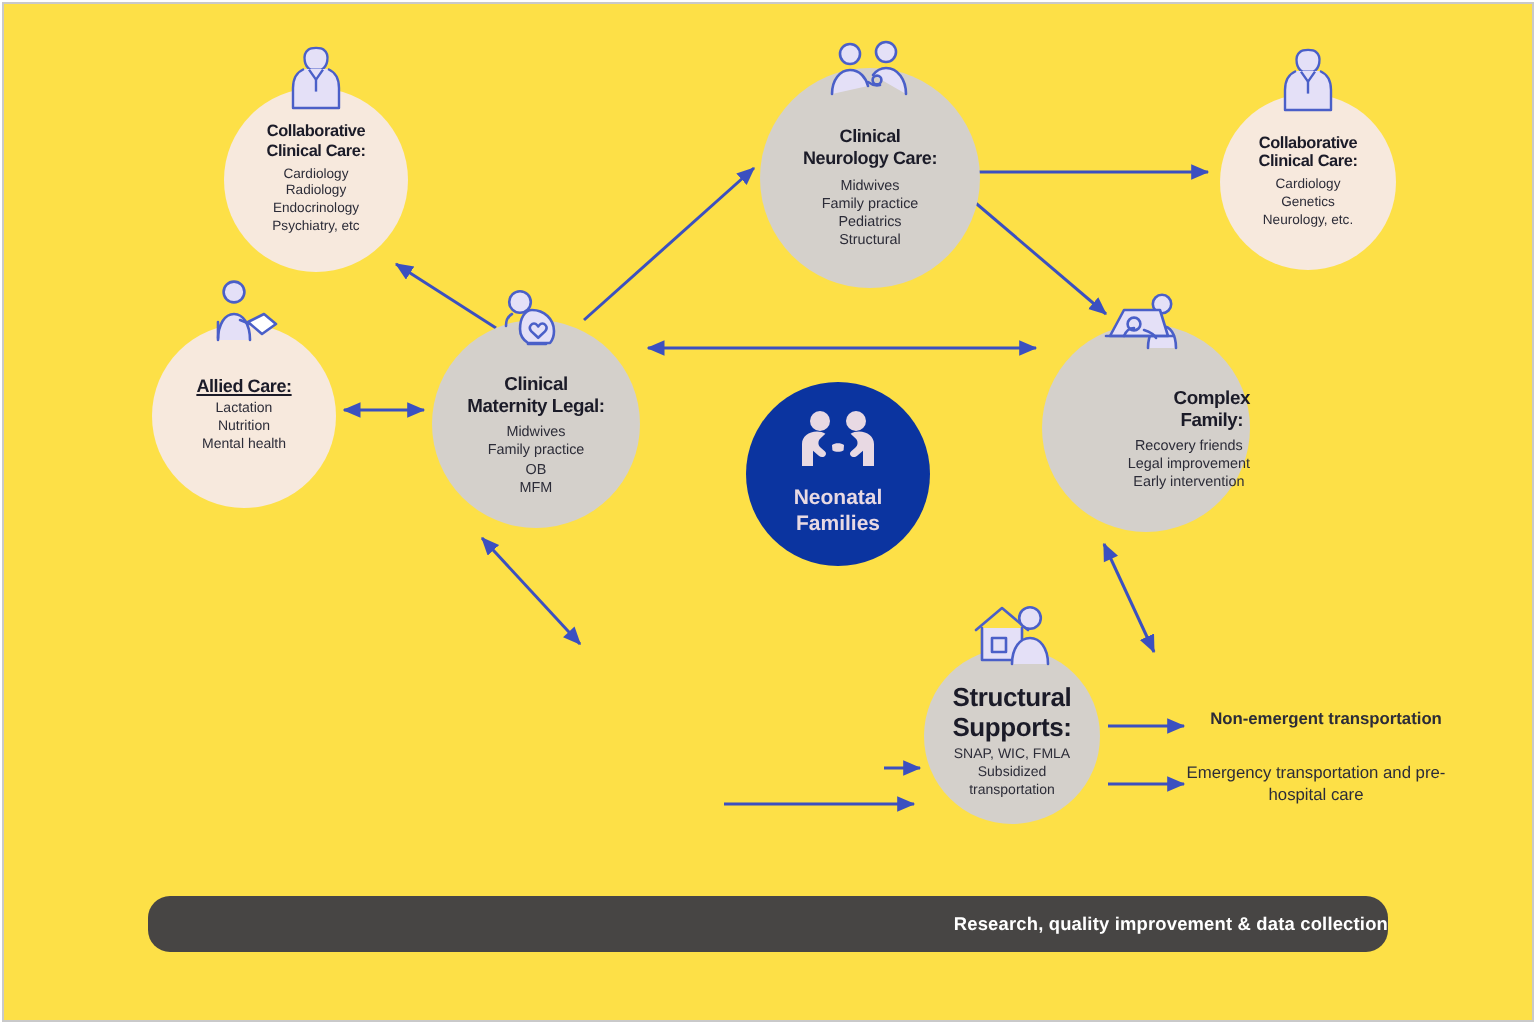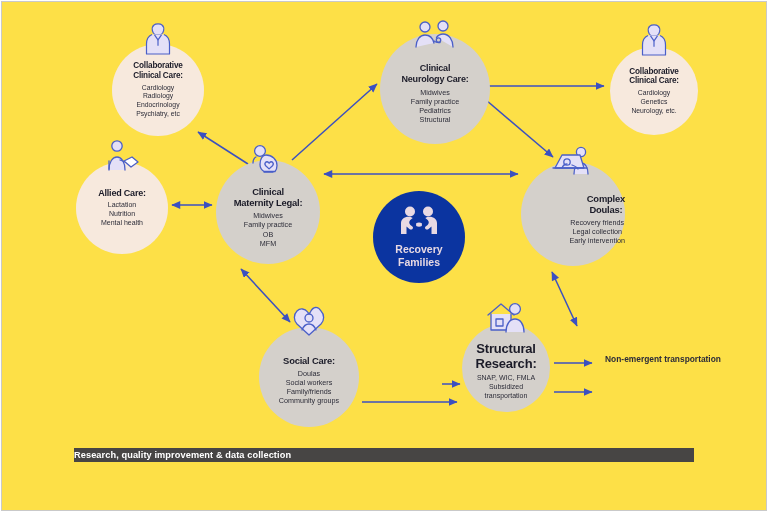--- a/index.html
+++ b/index.html
@@ -63,21 +63,21 @@
   #n-neonatal .title{font-size:9px;}
   #n-neonatal .lines{font-size:7.2px;}
   #n-neonatal .icon{top:-14px;}
 
   #n-collab-right{left:608px;top:45px;width:88px;height:88px;}
   #n-collab-right .title{font-size:8.2px;}
   #n-collab-right .lines{font-size:6.8px;}
   #n-collab-right .icon{top:-24px;}
 
   #n-allied{left:74px;top:160px;width:92px;height:92px;}
-  #n-allied .title{font-size:9px;}
+  #n-allied .title{font-size:9px;text-decoration:underline;}
   #n-allied .lines{font-size:7px;}
   #n-allied .icon{top:-22px;}
 
   #n-maternity{left:214px;top:158px;width:104px;height:104px;}
   #n-maternity .title{font-size:9.4px;}
   #n-maternity .lines{font-size:7.2px;}
   #n-maternity .icon{top:-16px;}
 
   #n-complex{left:519px;top:160px;width:104px;height:104px;align-items:flex-end;}
   #n-complex .title{font-size:9.4px;}
@@ -114,24 +114,24 @@
     font-size:8.4px;
     line-height:1.35;
     text-align:center;
     z-index:3;
   }
   #lbl-nonemergent{left:596px;top:352px;width:130px;font-weight:bold;}
   #lbl-emergency{left:580px;top:379px;width:152px;}
 
   #footer-bar{
     position:absolute;
-    left:72px;top:446px;width:620px;height:14px;
+    left:72px;top:446px;width:620px;height:28px;
     background:#474544;
-    border-radius:0;
-    display:flex;align-items:center;justify-content:flex-start;
+    border-radius:11px;
+    display:flex;align-items:center;justify-content:flex-end;
     z-index:6;
   }
   #footer-bar span{
     color:#ffffff;font-size:9.2px;font-weight:bold;letter-spacing:0.1px;
   }
 </style>
 </head>
 <body>
 
 <div id="canvas">
@@ -298,65 +298,45 @@
           <path d="M5 22L12 9h18l4 13z" fill="#e4e0f7"></path>
           <circle cx="17" cy="16" r="3.2"></circle>
           <path d="M12 22c1-2.5 3-4 5-4"></path>
           <path d="M3 22h34"></path>
           <path d="M22 19c3 1 5 2 6 4"></path>
         </g>
       </svg>
     </span>
     <div class="title" style="margin-top:10px;">
       <div>Complex</div>
-      <div>Doulas:</div>
+      <div>Family:</div>
     </div>
     <div class="lines" style="margin-top:3px;">
       <div>Recovery friends</div>
-      <div>Legal collection</div>
+      <div>Legal improvement</div>
       <div>Early intervention</div>
     </div>
   </div>
 
-  <div class="node grey" id="n-social">
-    <span class="icon">
-      <svg width="34" height="32" viewBox="0 0 34 32">
-        <g fill="none" stroke="#4a5fc8" stroke-width="1.3" stroke-linejoin="round" stroke-linecap="round">
-          <path d="M17 30L5 19C1.5 15.5 1.5 9.5 5 6c3.2-3.2 8-2.4 10.5.8l1.5 2 1.5-2C21 1.6 25.8.8 29 6c3.5 3.5 3.5 9.5 0 13z" fill="#e4e0f7"></path>
-          <circle cx="17" cy="13" r="4"></circle>
-          <path d="M10 25c1.5-4 4-6 7-6s5.5 2 7 6"></path>
-        </g>
-      </svg>
-    </span>
-    <div class="title" style="margin-top:6px;">
-      <div>Social Care:</div>
-    </div>
-    <div class="lines" style="margin-top:3px;">
-      <div>Doulas</div>
-      <div>Social workers</div>
-      <div>Family/friends</div>
-      <div>Community groups</div>
-    </div>
-  </div>
 
   <div class="node grey" id="n-structural">
     <span class="icon">
       <svg width="44" height="34" viewBox="0 0 44 34">
         <g fill="none" stroke="#4a5fc8" stroke-width="1.3" stroke-linejoin="round" stroke-linecap="round">
           <path d="M4 15L17 4l13 11"></path>
           <path d="M7 14v16h20V14" fill="#e4e0f7"></path>
           <rect x="12" y="19" width="7" height="7"></rect>
           <circle cx="31" cy="9" r="5.4" fill="#e4e0f7"></circle>
           <path d="M22 32c0-8 4-13 9-13s9 5 9 13" fill="#e4e0f7"></path>
         </g>
       </svg>
     </span>
     <div class="title" style="margin-top:6px;">
       <div>Structural</div>
-      <div>Research:</div>
+      <div>Supports:</div>
     </div>
     <div class="lines" style="margin-top:3px;">
       <div>SNAP, WIC, FMLA</div>
       <div>Subsidized</div>
       <div>transportation</div>
     </div>
   </div>
 
   <div class="node" id="n-center">
     <span class="icon" style="position:static;transform:none;">
@@ -364,24 +344,25 @@
         <g fill="#e8d9e3">
           <circle cx="14" cy="5.5" r="5"></circle>
           <circle cx="32" cy="5.5" r="5"></circle>
           <path d="M5 28V17c0-3.6 3.3-6.2 7.5-6.2 1.6 0 3 .4 4.2 1.1l-2.4 2.2c-1.5 1.4-1.4 3.5.1 4.8l2 1.7c.9.8.8 2-.2 2.6-.9.6-2 .4-2.8-.3l-2.9-2.5V28z"></path>
           <path d="M41 28V17c0-3.6-3.3-6.2-7.5-6.2-1.6 0-3 .4-4.2 1.1l2.4 2.2c1.5 1.4 1.4 3.5-.1 4.8l-2 1.7c-.9.8-.8 2 .2 2.6.9.6 2 .4 2.8-.3l2.9-2.5V28z"></path>
           <path d="M20 17.5c1.5-1.2 4.5-1.2 6 0l-.2 2.6c-1.5 1-4.1 1-5.6 0z"></path>
         </g>
       </svg>
     </span>
     <div class="center-label">
-      <div>Recovery</div>
+      <div>Neonatal</div>
       <div>Families</div>
     </div>
   </div>
 
   <div class="leaf-label" id="lbl-nonemergent">Non-emergent transportation</div>
+  <div class="leaf-label" id="lbl-emergency">Emergency transportation and pre-hospital care</div>
 
   <div id="footer-bar">
     <span>Research, quality improvement &amp; data collection</span>
   </div>
 
 </div>
 
 </body></html>

